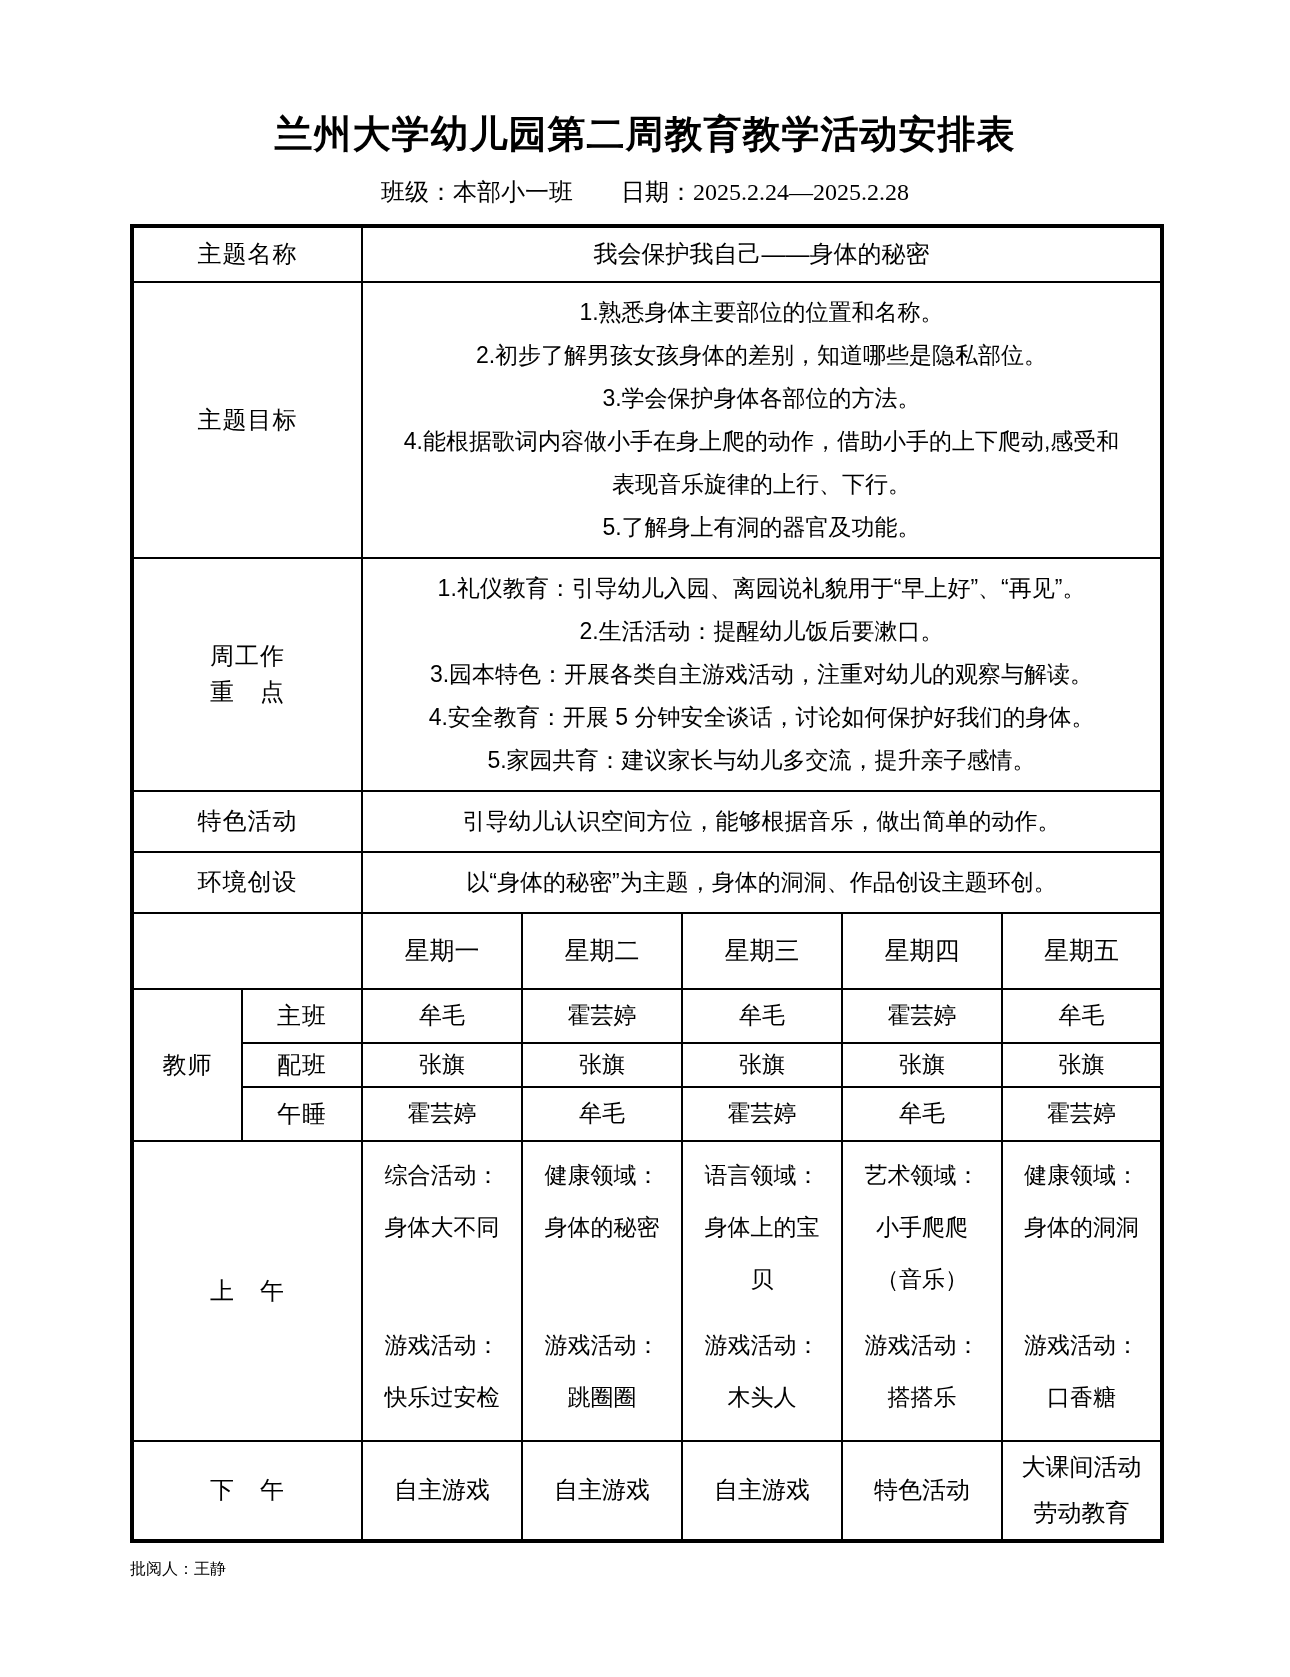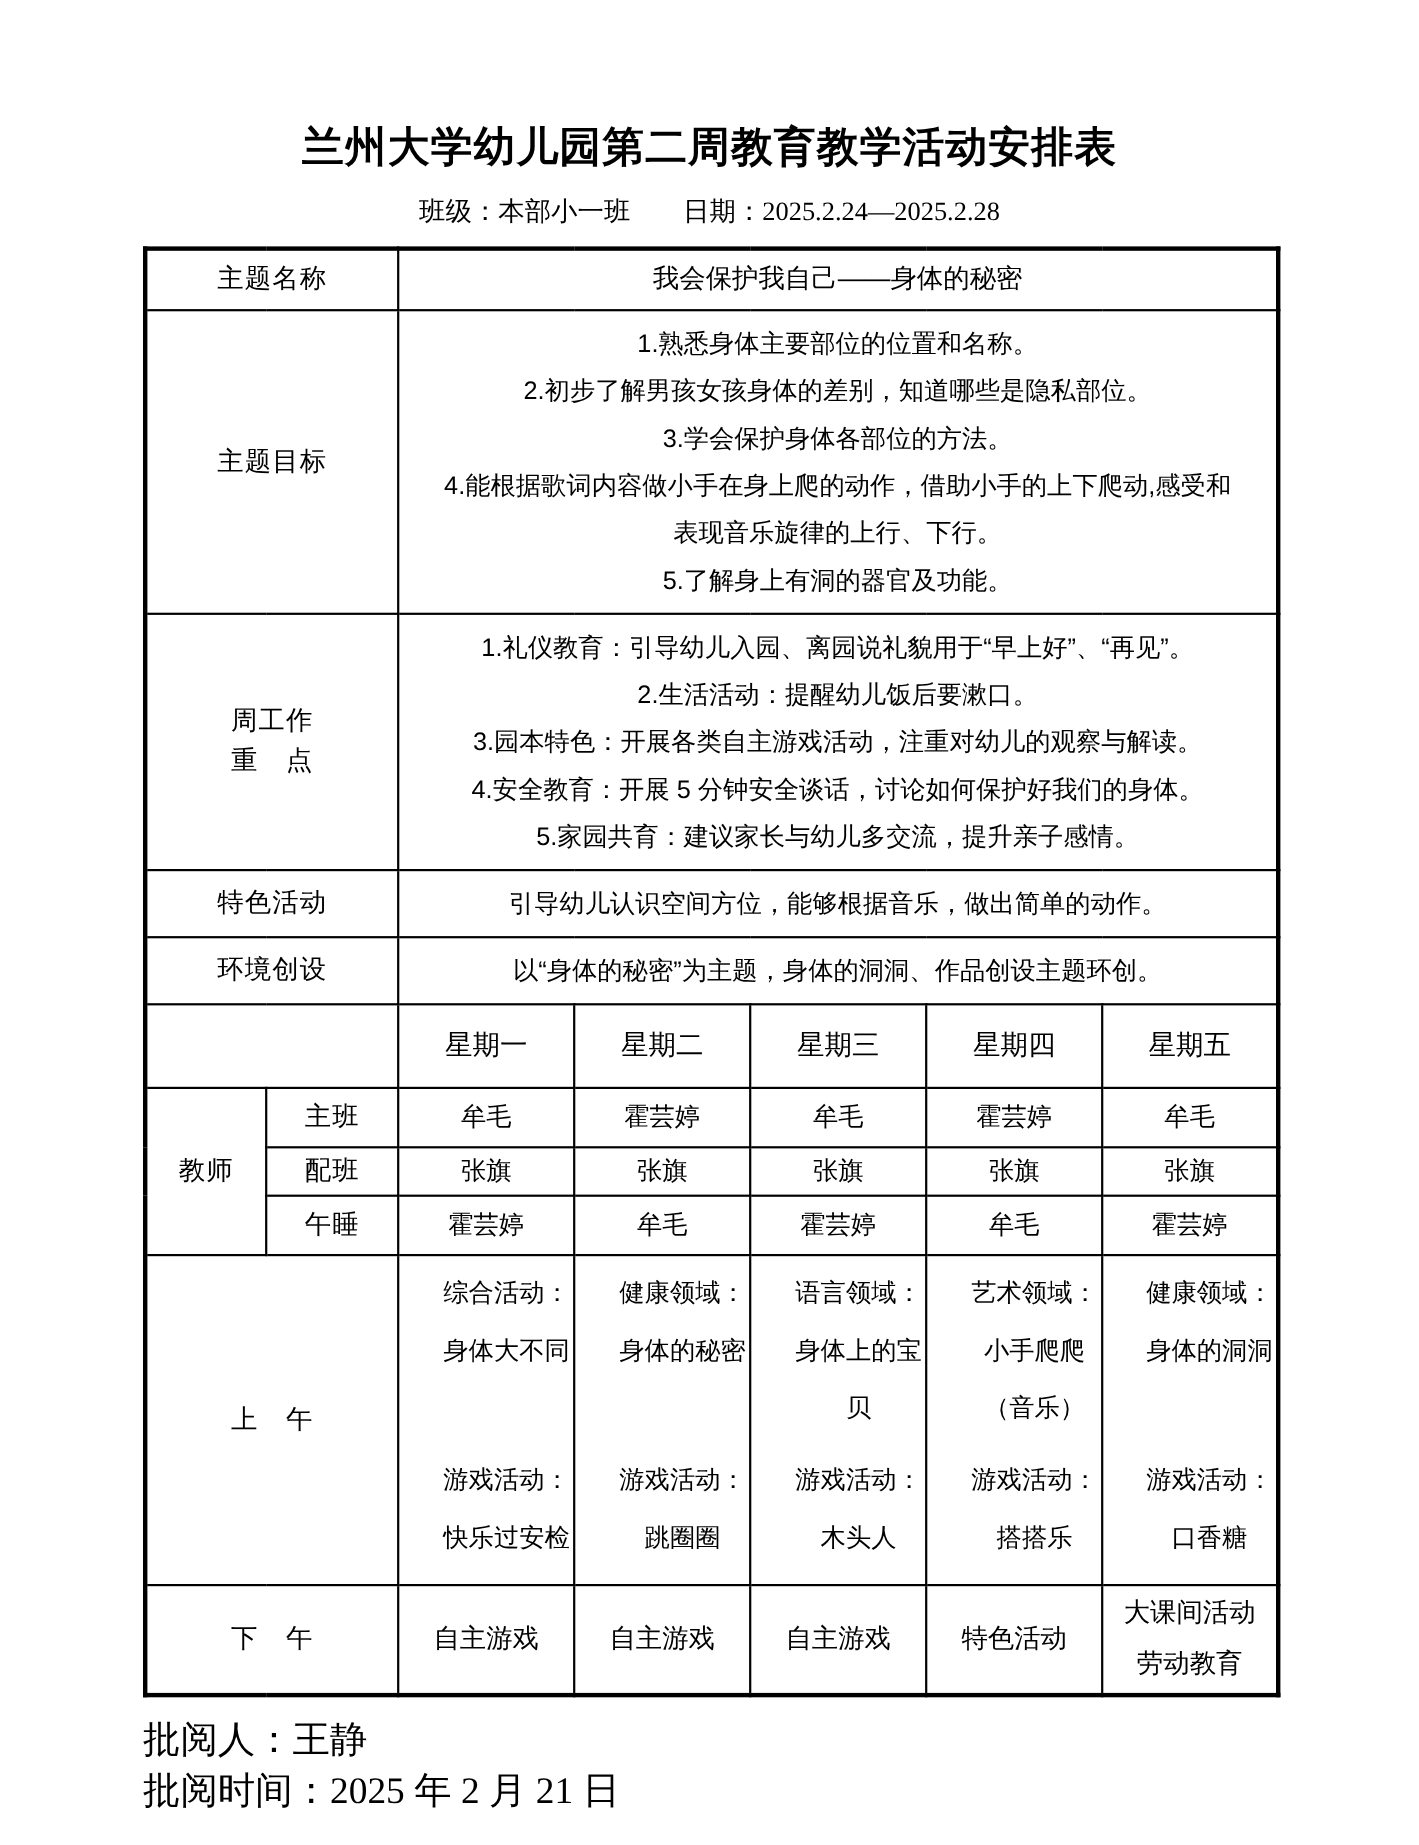--- a/index.html
+++ b/index.html
@@ -46,27 +46,26 @@
   tr.r6{height:76px;}
   tr.r7{height:54px;}
   tr.r8{height:44px;}
   tr.r9{height:54px;}
   tr.r10{height:300px;}
   tr.r11{height:100px;}
   .morning-inner{
     box-sizing:border-box;height:296px;
     display:flex;flex-direction:column;justify-content:space-between;
     padding:6px 3px 16px 3px;
-    align-items:flex-end;
   }
   .m-act,.m-game{line-height:52px;white-space:pre-line;}
   .afternoon-cell{font-size:24px;white-space:pre-line;line-height:46px;}
   .footer-line{
     width:1030px;display:flex;justify-content:space-between;
-    font-size:34px;margin-top:16px;flex-direction:column;
+    font-size:16px;margin-top:16px;
   }
   .footer-right{margin-right:78px;}
 </style>
 </head>
 <body>
 
 <div class="page">
 
   <h1 class="doc-title">兰州大学幼儿园第二周教育教学活动安排表</h1>
 
@@ -211,16 +210,15 @@
       <td class="afternoon-cell">自主游戏</td>
       <td class="afternoon-cell">特色活动</td>
       <td class="afternoon-cell">大课间活动
 劳动教育</td>
     </tr>
   </tbody>
     </table>
 
   <div class="footer-line">
     <span>批阅人：王静</span>
-    <span class="footer-right serif-nums">批阅时间：2025 年 2 月 21 日</span>
   </div>
 
 </div>
 
 </body></html>

